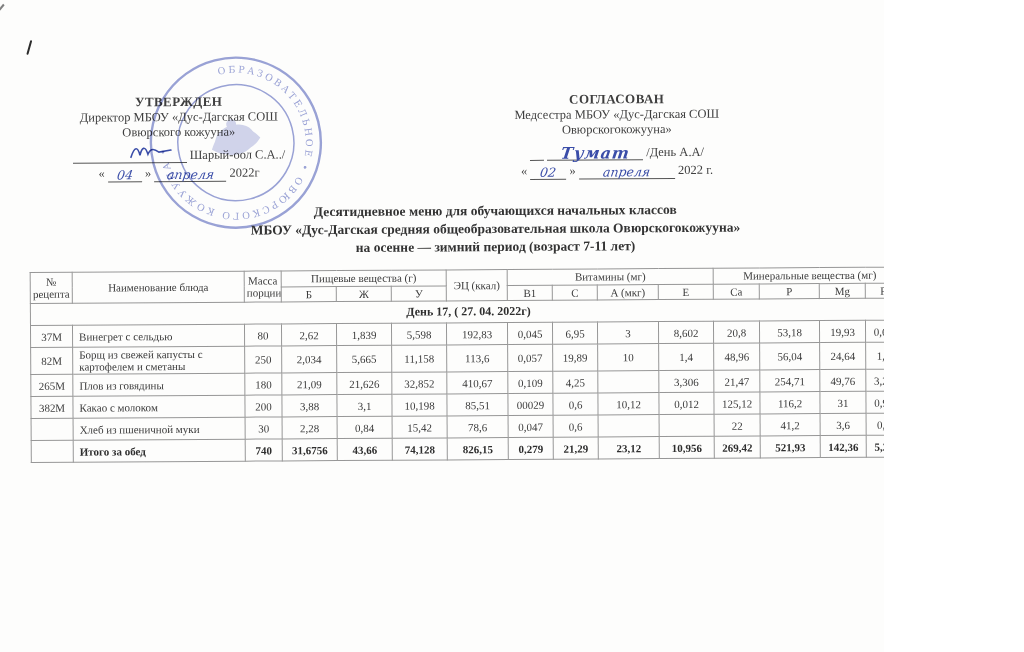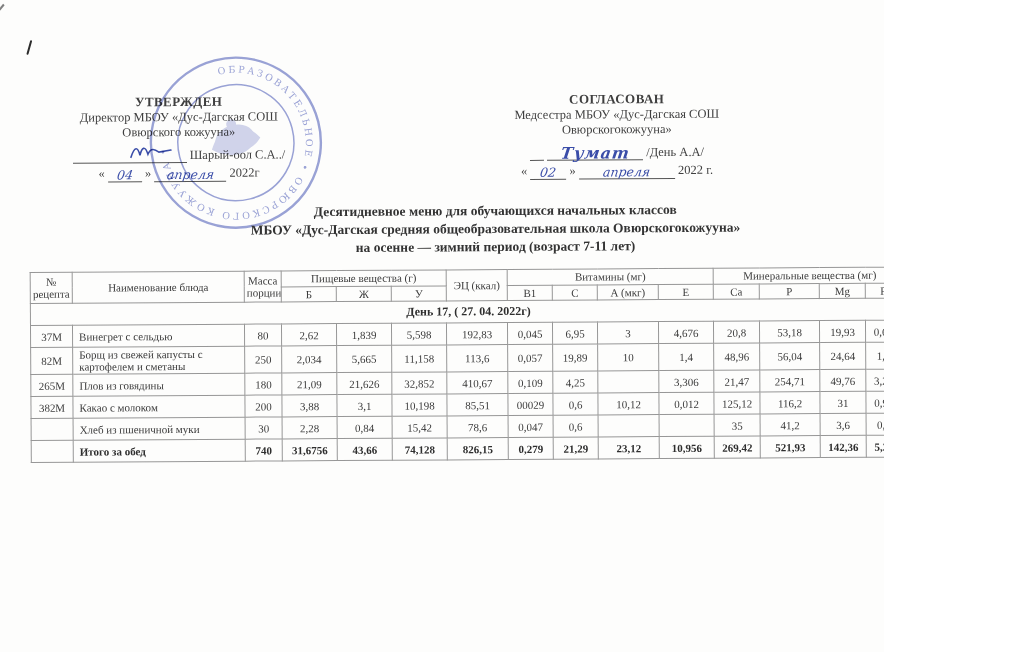--- a/index.html
+++ b/index.html
@@ -159,21 +159,21 @@
       <td>37М</td>
       <td class="dish">Винегрет с сельдью</td>
       <td>80</td>
       <td>2,62</td>
       <td>1,839</td>
       <td>5,598</td>
       <td>192,83</td>
       <td>0,045</td>
       <td>6,95</td>
       <td>3</td>
-      <td>4,676</td>
+      <td>8,602</td>
       <td>20,8</td>
       <td>53,18</td>
       <td>19,93</td>
       <td>0,609</td>
     </tr>
     <tr class="r">
       <td>82М</td>
       <td class="dish">Борщ из свежей капусты с картофелем и сметаны</td>
       <td>250</td>
       <td>2,034</td>
@@ -228,21 +228,21 @@
       <td class="dish">Хлеб из пшеничной муки</td>
       <td>30</td>
       <td>2,28</td>
       <td>0,84</td>
       <td>15,42</td>
       <td>78,6</td>
       <td>0,047</td>
       <td>0,6</td>
       <td></td>
       <td></td>
-      <td>35</td>
+      <td>22</td>
       <td>41,2</td>
       <td>3,6</td>
       <td>0,36</td>
     </tr>
     <tr class="r total">
       <td></td>
       <td class="dish">Итого за обед</td>
       <td>740</td>
       <td>31,6756</td>
       <td>43,66</td>

